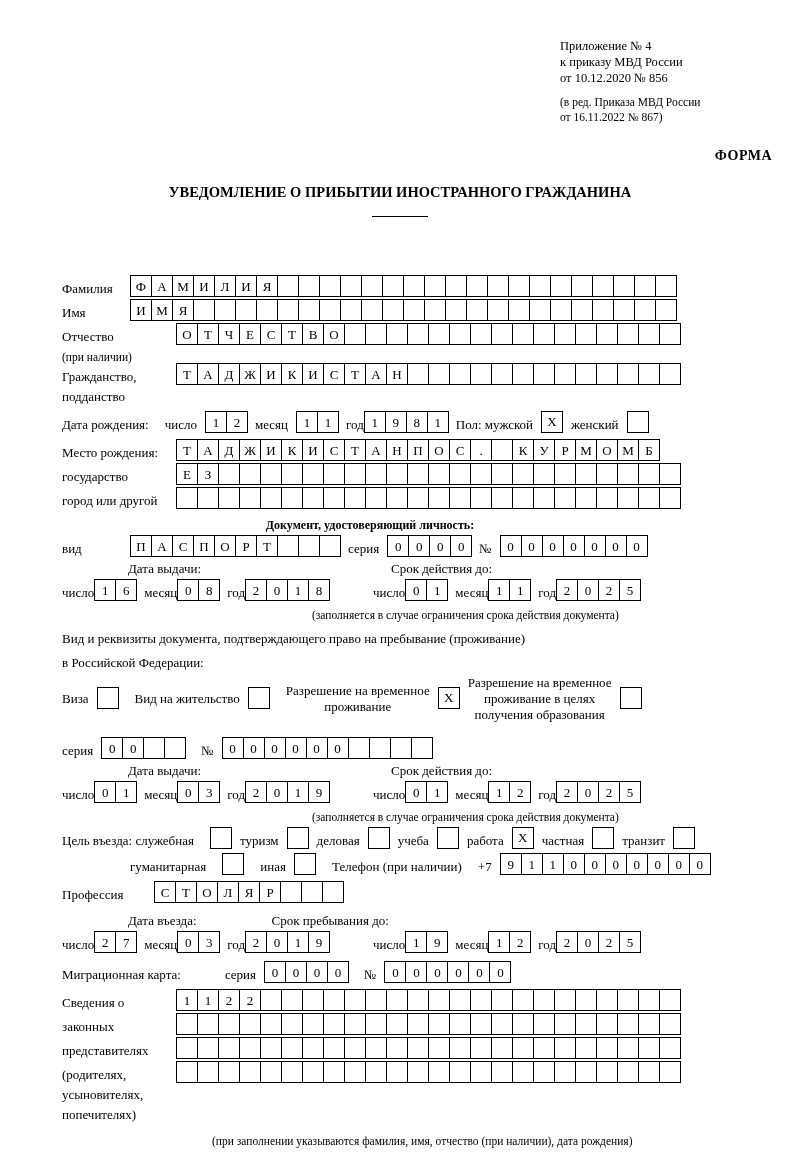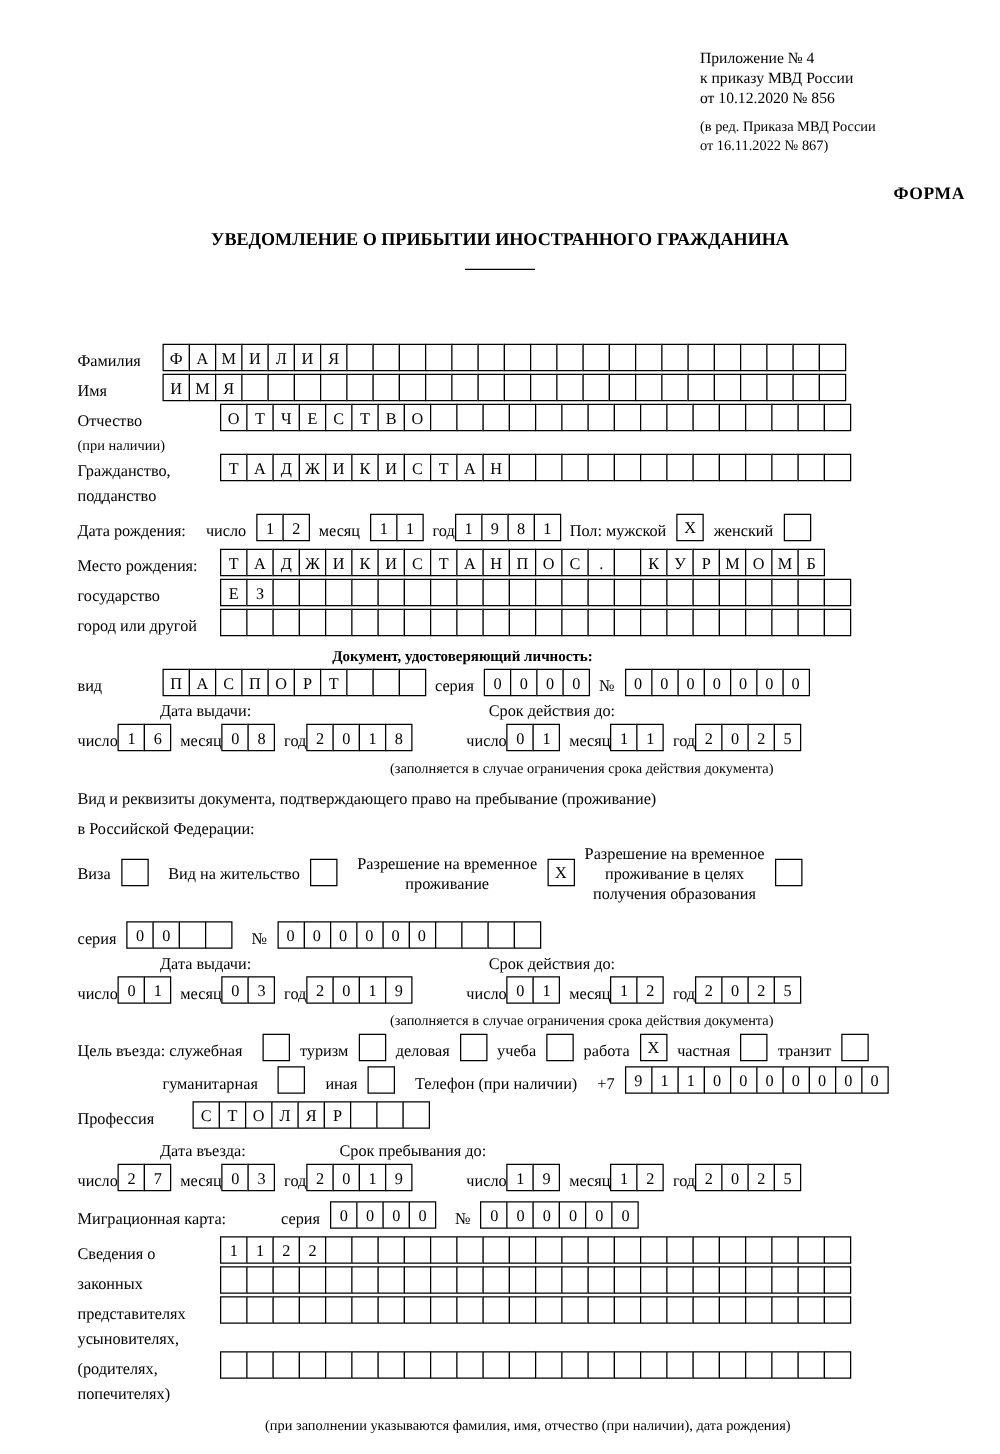--- a/index.html
+++ b/index.html
@@ -785,52 +785,52 @@
           <span class="bx"></span>
           <span class="bx"></span>
           <span class="bx"></span>
           <span class="bx"></span>
           <span class="bx"></span>
           <span class="bx"></span>
           <span class="bx"></span>
           <span class="bx"></span>
         </span>
     </div>
+    <div class="row">
+      <span class="lbl ind" style="width:114px">(родителях,</span>
+      <span class="boxes">
+          <span class="bx"></span>
+          <span class="bx"></span>
+          <span class="bx"></span>
+          <span class="bx"></span>
+          <span class="bx"></span>
+          <span class="bx"></span>
+          <span class="bx"></span>
+          <span class="bx"></span>
+          <span class="bx"></span>
+          <span class="bx"></span>
+          <span class="bx"></span>
+          <span class="bx"></span>
+          <span class="bx"></span>
+          <span class="bx"></span>
+          <span class="bx"></span>
+          <span class="bx"></span>
+          <span class="bx"></span>
+          <span class="bx"></span>
+          <span class="bx"></span>
+          <span class="bx"></span>
+          <span class="bx"></span>
+          <span class="bx"></span>
+          <span class="bx"></span>
+          <span class="bx"></span>
+        </span>
+    </div>
     <div class="row" style="min-height:18px">
       <span class="lbl ind">усыновителях,</span>
     </div>
-    <div class="row">
-      <span class="lbl ind" style="width:114px">(родителях,</span>
-      <span class="boxes">
-          <span class="bx"></span>
-          <span class="bx"></span>
-          <span class="bx"></span>
-          <span class="bx"></span>
-          <span class="bx"></span>
-          <span class="bx"></span>
-          <span class="bx"></span>
-          <span class="bx"></span>
-          <span class="bx"></span>
-          <span class="bx"></span>
-          <span class="bx"></span>
-          <span class="bx"></span>
-          <span class="bx"></span>
-          <span class="bx"></span>
-          <span class="bx"></span>
-          <span class="bx"></span>
-          <span class="bx"></span>
-          <span class="bx"></span>
-          <span class="bx"></span>
-          <span class="bx"></span>
-          <span class="bx"></span>
-          <span class="bx"></span>
-          <span class="bx"></span>
-          <span class="bx"></span>
-        </span>
-    </div>
     <div class="row" style="min-height:18px">
       <span class="lbl ind">попечителях)</span>
     </div>
 
     <div class="row" style="margin-top:2px">
       <span class="note" style="margin-left:212px">(при заполнении указываются фамилия, имя, отчество (при наличии), дата рождения)</span>
     </div>
 
   </div>
 </div>

